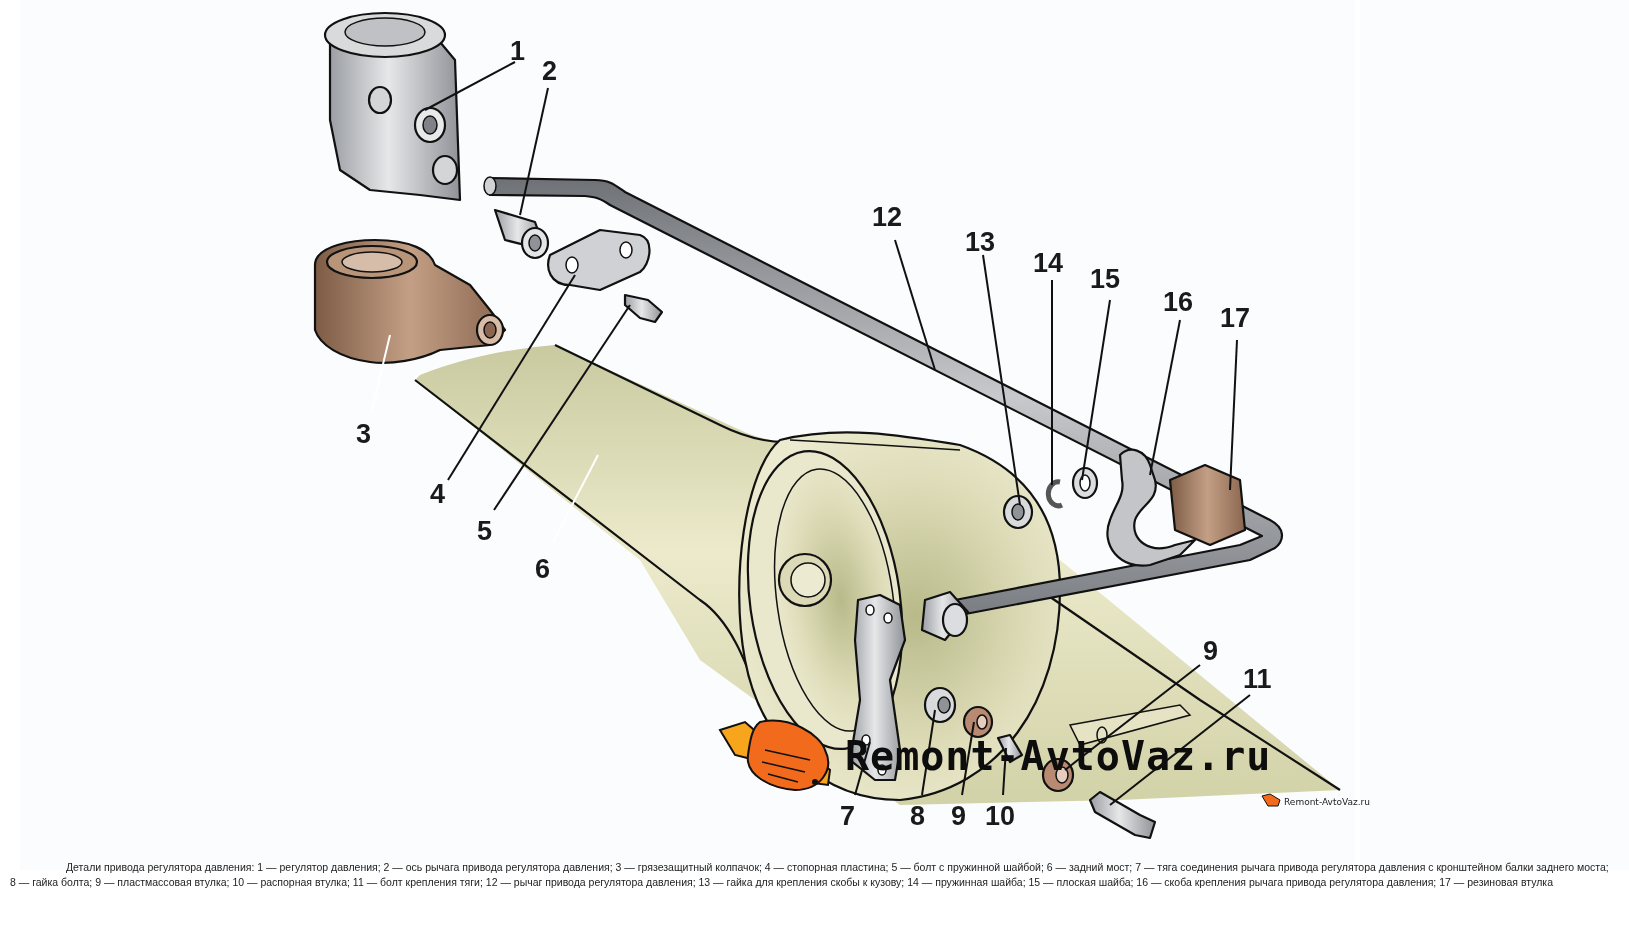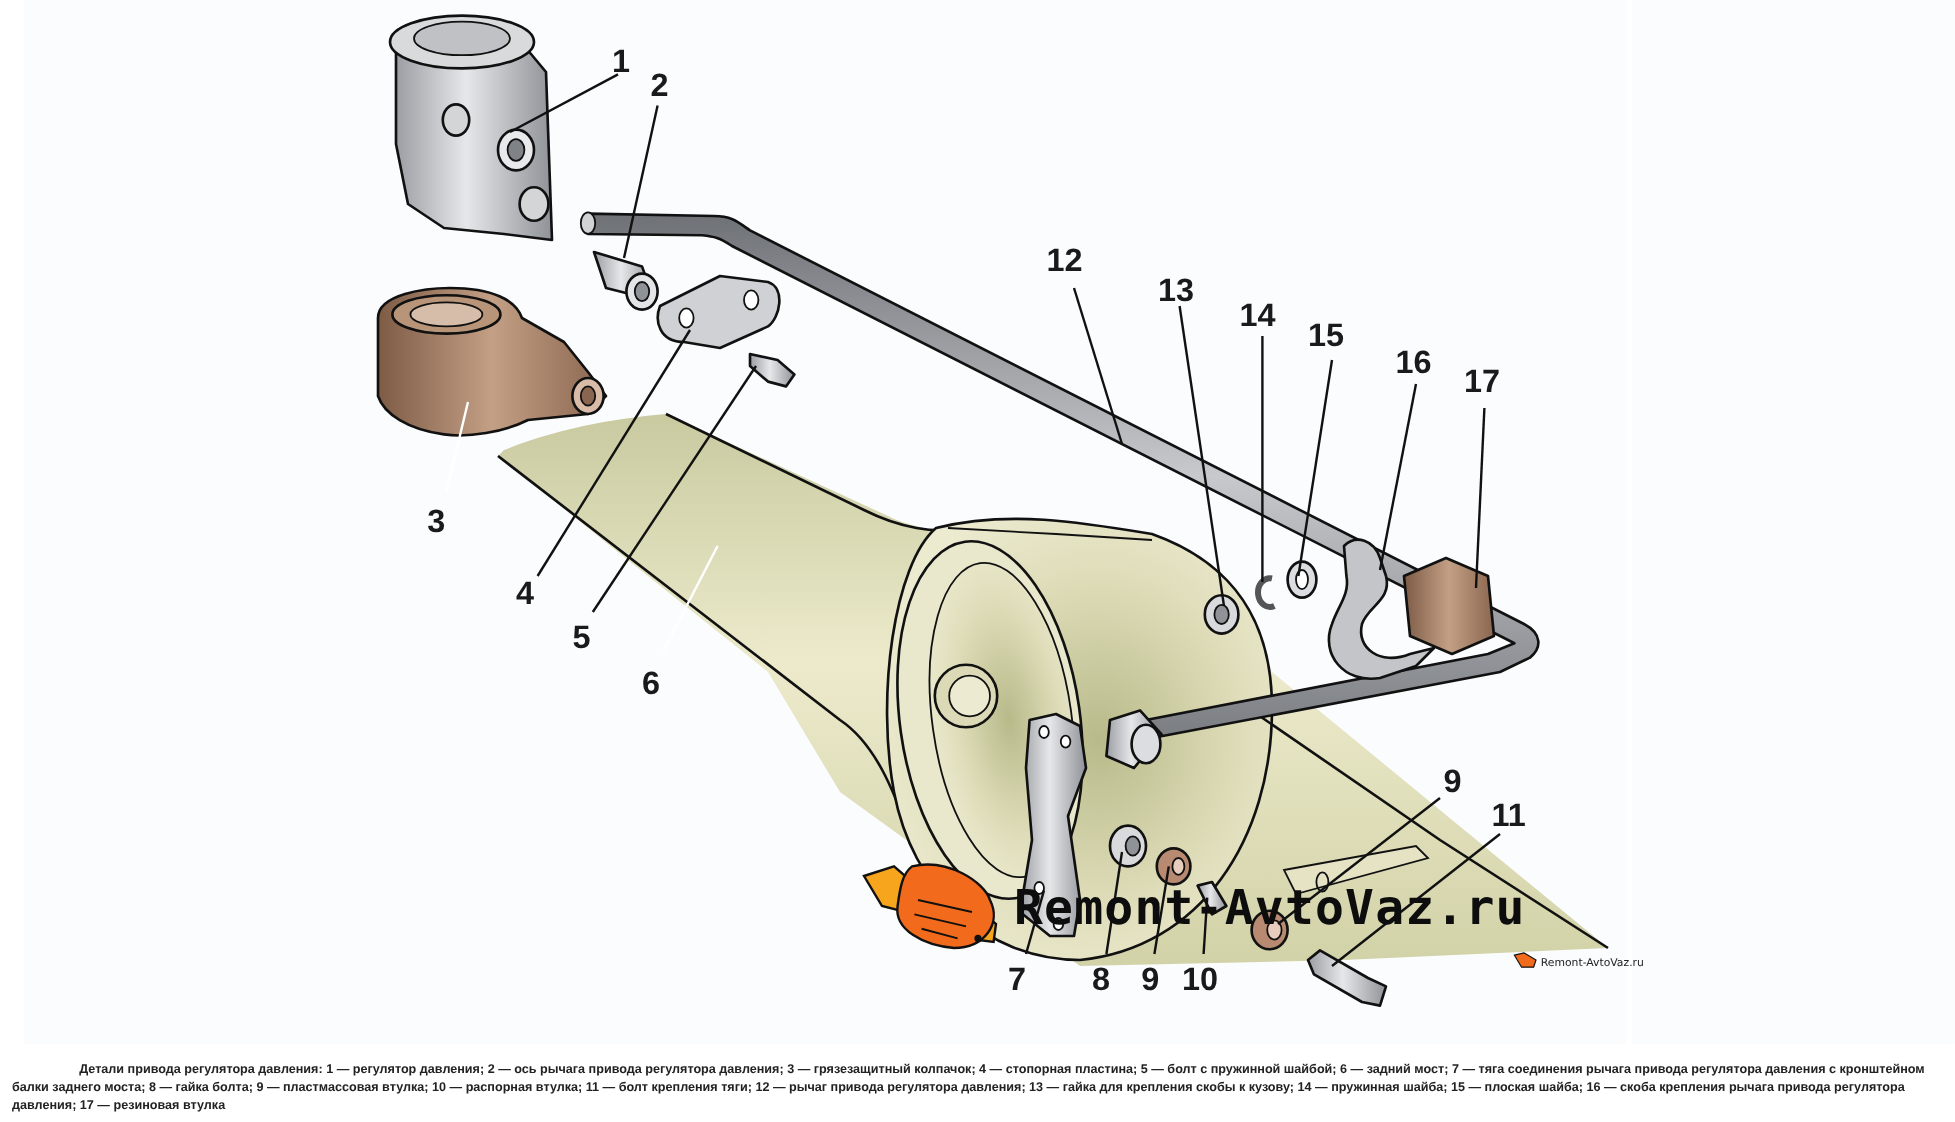--- a/index.html
+++ b/index.html
@@ -7,21 +7,21 @@
   #panel { position:absolute; left:20px; top:0; width:1335px; height:870px; background:#fbfcfe; }
   #panel-r { position:absolute; left:1360px; top:0; width:269px; height:870px; background:#fbfcfe; }
   svg#art { position:absolute; left:0; top:0; width:1629px; height:870px; }
   .lbl { font-family:"Liberation Sans", sans-serif; font-weight:bold; font-size:27px; fill:#1a1a1a; }
   .ldr { stroke:#111; stroke-width:2; fill:none; }
   .ldr-w { stroke:#ffffff; stroke-width:2; fill:none; }
   .ink { stroke:#111; stroke-width:2.2; stroke-linejoin:round; }
   .thin { stroke:#111; stroke-width:1.5; }
   .wm { font-family:"DejaVu Sans Mono", monospace; font-weight:bold; font-size:40px; fill:#0d0d0d; letter-spacing:1px; }
   .wm-s { font-family:"DejaVu Sans", sans-serif; font-size:9px; fill:#222; }
-  #caption { position:absolute; left:10px; top:884px; width:1600px; font-size:10.5px; line-height:15px; color:#222;font-weight:bold; }
+  #caption { position:absolute; left:10px; top:860px; width:1600px; font-size:10.5px; line-height:15px; color:#222; }
   #caption .indent { display:inline-block; width:56px; }
 </style>
 </head>
 <body>
 
 <div id="panel"></div>
 <div id="panel-r"></div>
 
 <svg id="art" viewBox="0 0 1629 870">
   <defs>

